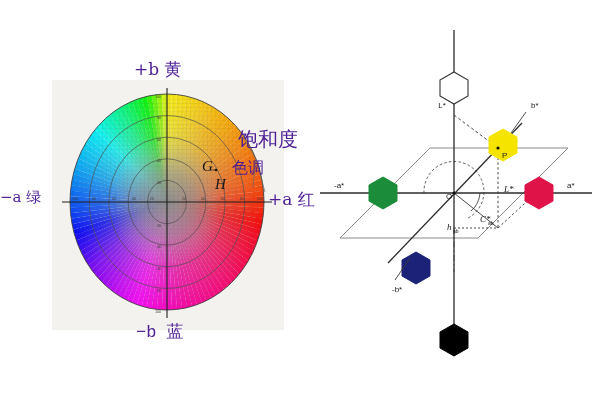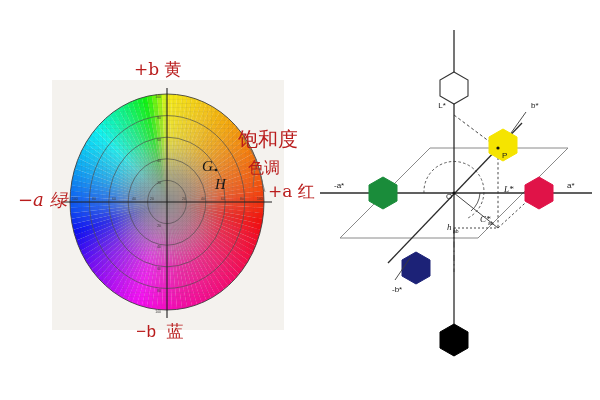--- a/index.html
+++ b/index.html
@@ -20,30 +20,30 @@
     background:#f4f2ee;
   }
   #wheel-wrap{
     position:absolute;left:60px;top:82px;width:214px;height:246px;
   }
   #wheel-svg{position:absolute;left:0;top:0;}
 
   .cn-label{
     position:absolute;
     font-family:"DejaVu Serif","Liberation Serif",serif;
-    color:#b91c1c;
+    color:#4c1d95;
     white-space:nowrap;
     text-align:center;
   }
   #lbl-top{left:134px;top:58px;font-size:17px;}
   #lbl-bottom{left:136px;top:320px;font-size:17px;font-family:Liberation Mono, monospace;}
-  #lbl-left{left:18px;top:188px;font-size:18px;font-style:italic;}
-  #lbl-right{left:268px;top:180px;font-size:17px;}
+  #lbl-left{left:0;top:188px;font-size:15px;}
+  #lbl-right{left:268px;top:188px;font-size:17px;}
   #lbl-sat{left:238px;top:126px;font-size:20px;}
-  #lbl-hue{left:248px;top:158px;font-size:16px;}
+  #lbl-hue{left:232px;top:158px;font-size:16px;}
   .wheel-italic{
     position:absolute;
     font-family:"Liberation Serif",serif;
     font-style:italic;
     color:#161616;
   }
   #lbl-G{left:200px;top:164px;font-size:15px;}
   #lbl-H{left:212px;top:180px;font-size:15px;}
 
   

